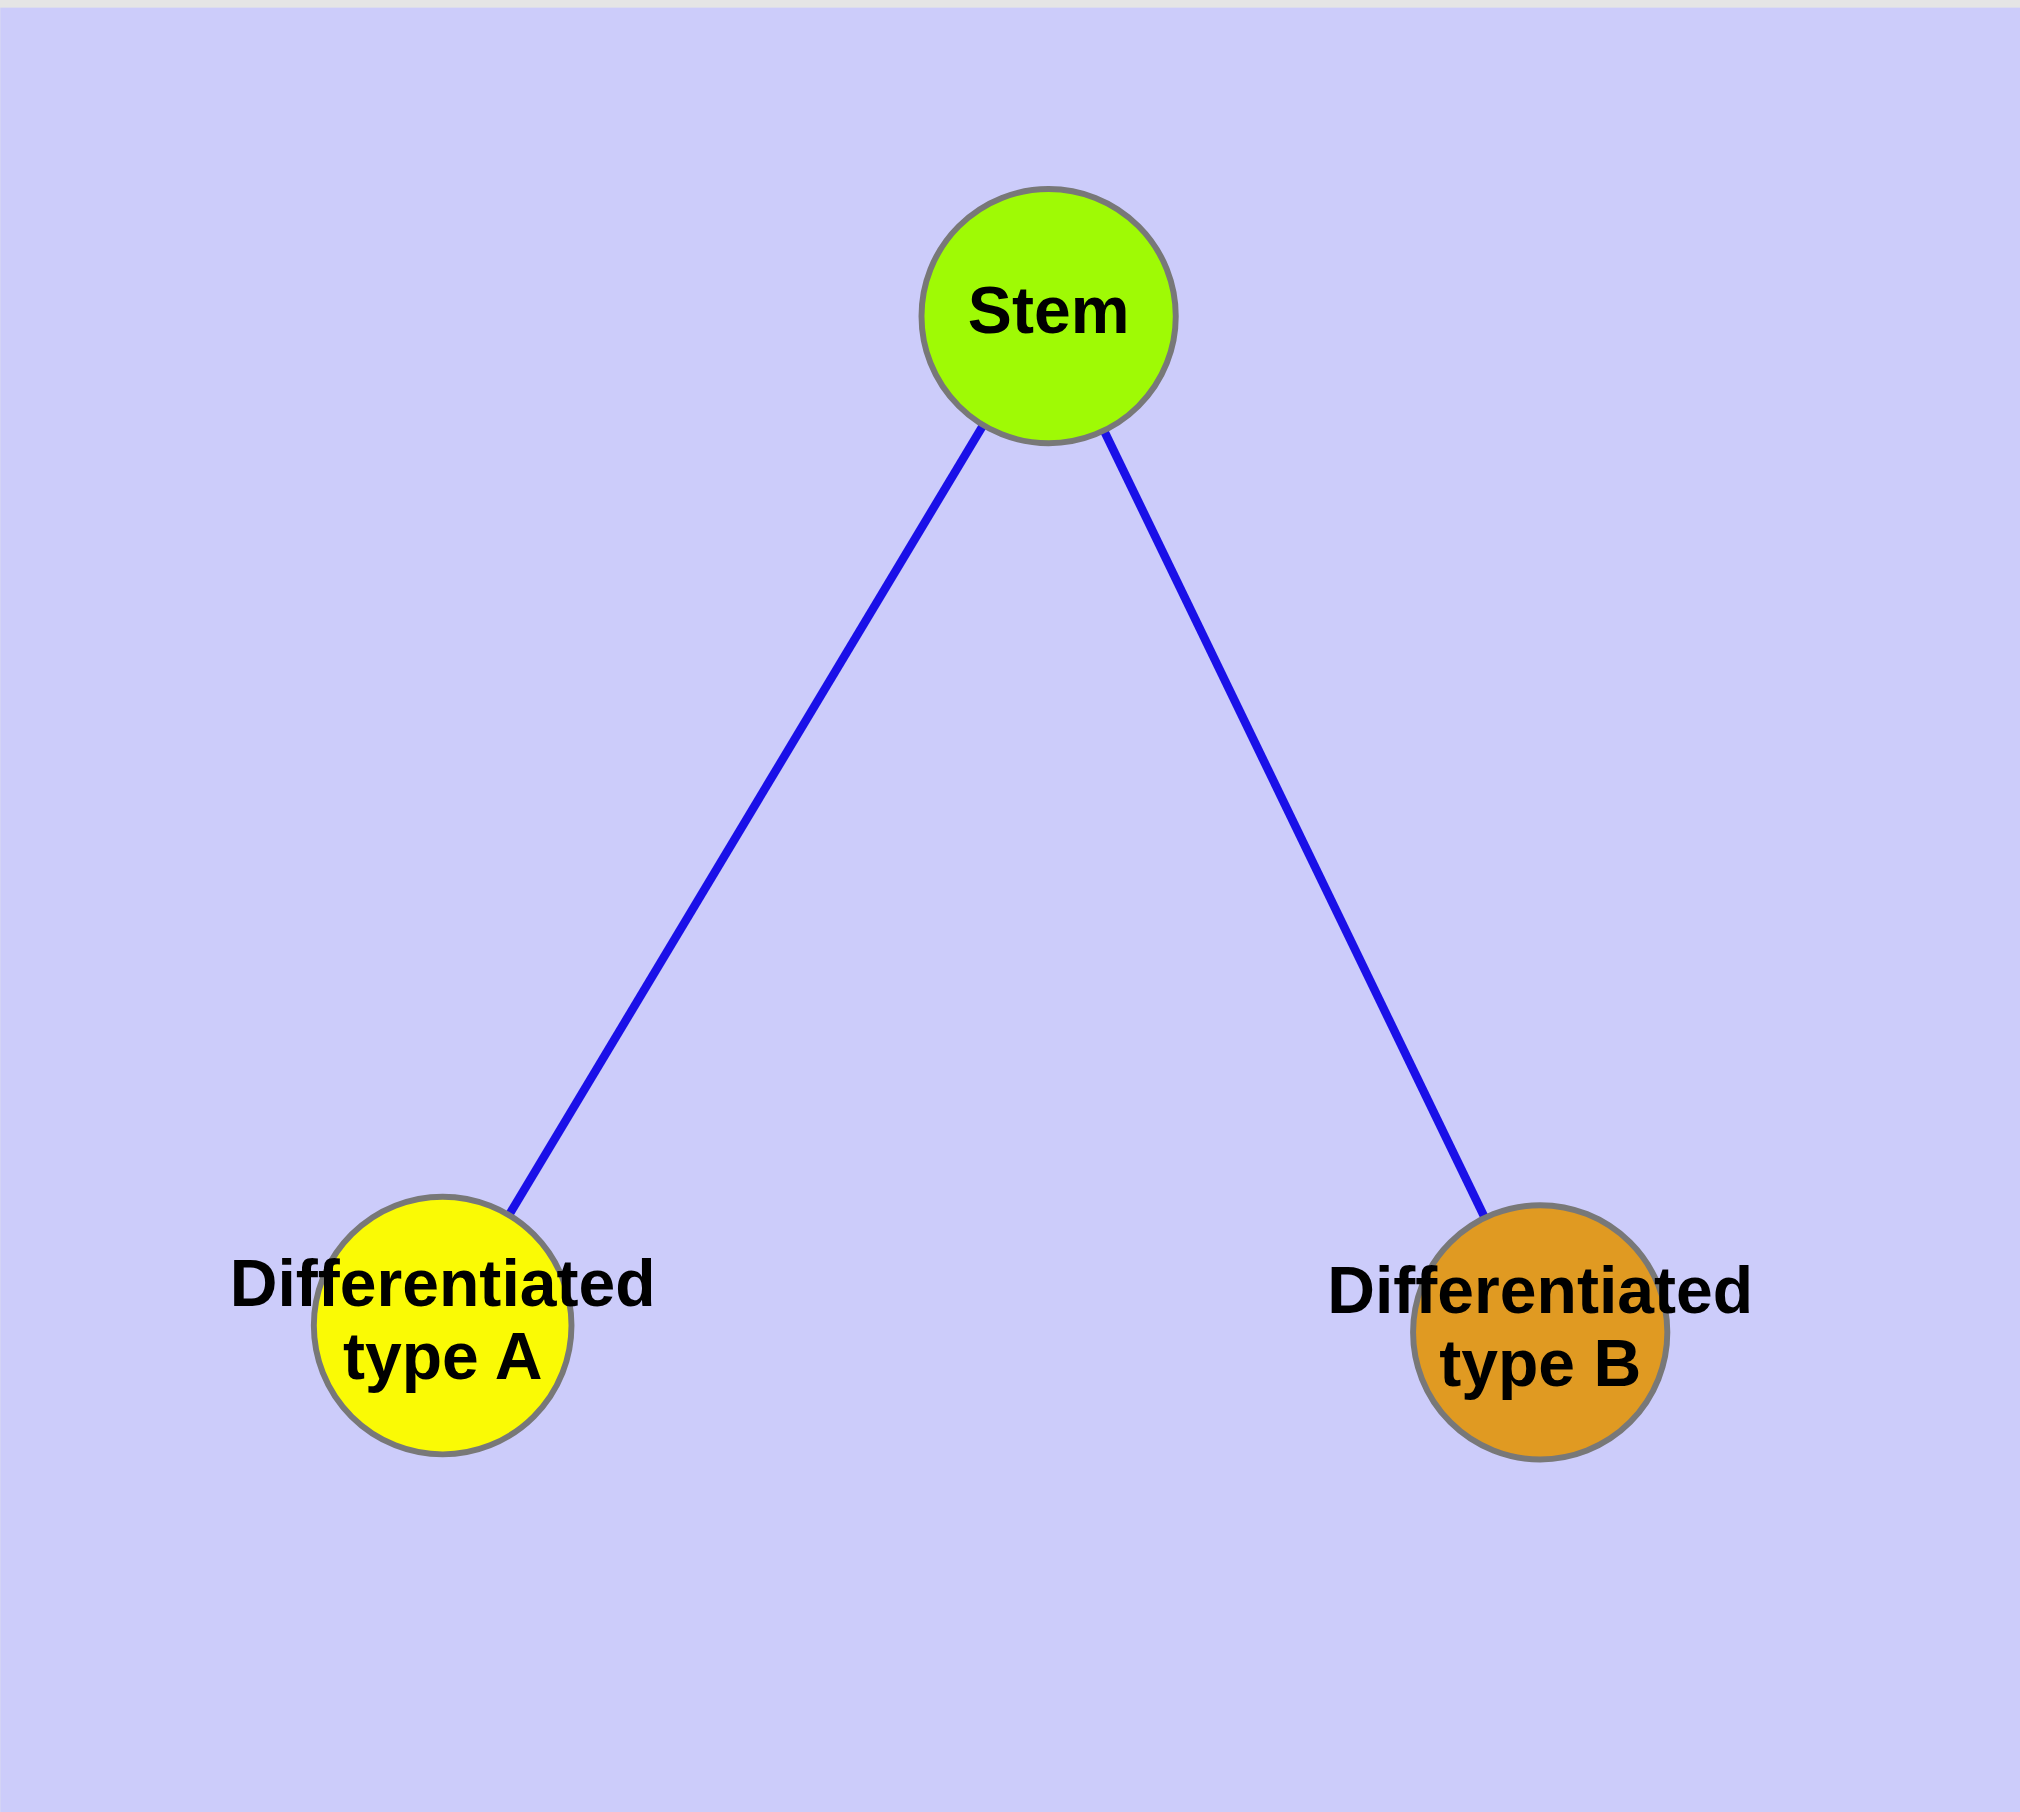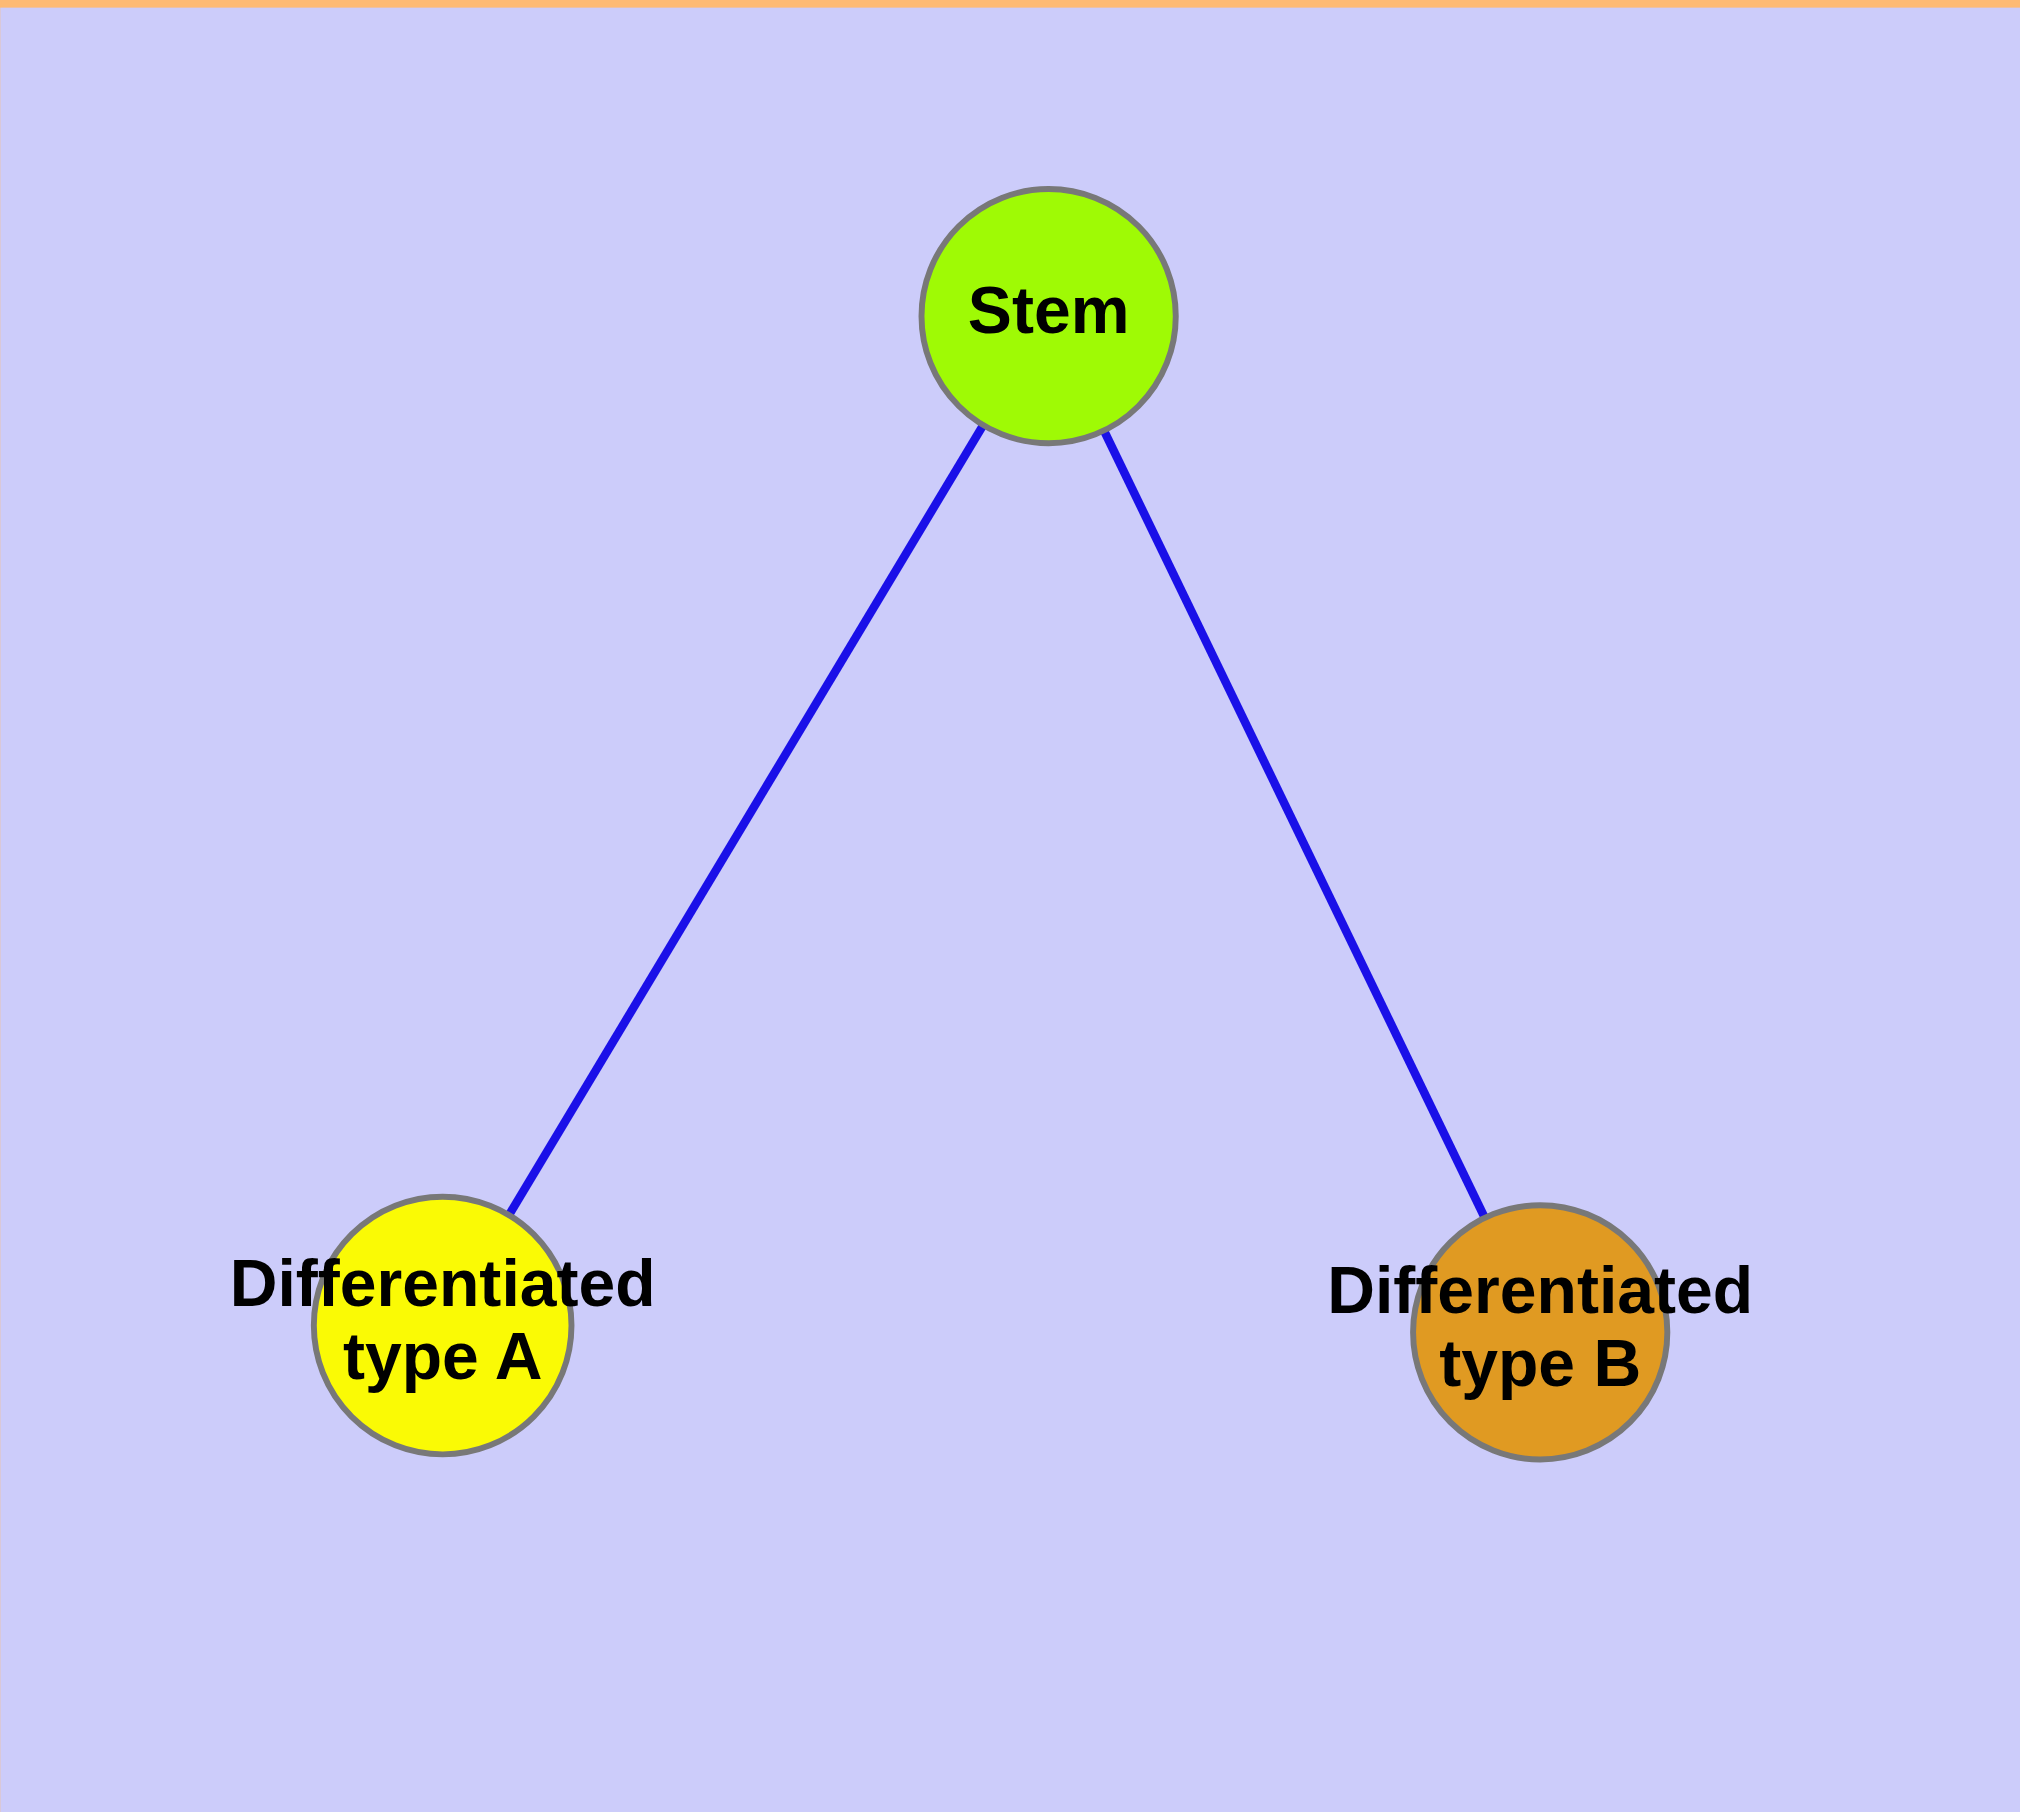--- a/index.html
+++ b/index.html
@@ -30,21 +30,21 @@
     font-family: "Liberation Sans", sans-serif;
     font-weight: bold;
     fill: #000000;
     dominant-baseline: middle;
     text-anchor: middle;
   }
 </style>
 </head>
 <body>
 
-<div id="canvas" style="width: 2021px; height: 1812px; background: #fdba74;">
+<div id="canvas" style="width: 2021px; height: 1812px; background: #e5e5e5;">
   <svg id="graph-svg" viewBox="0 0 2384 2138" xmlns="http://www.w3.org/2000/svg">
     <rect id="field-rect" x="0" y="9" width="2384" height="2129" fill="#ccccfa"></rect>
     <g id="edge-layer">
         <line x1="1159.7938800421086" y1="501.60487953824963" x2="600.2355348906632" y2="1433.6803887345736" stroke="#1a10e8" stroke-width="10" stroke-linecap="butt"></line>
         <line x1="1302.31942040252" y1="508.03100872865775" x2="1751.68057959748" y2="1436.9689912713422" stroke="#1a10e8" stroke-width="10" stroke-linecap="butt"></line>
       </g>
     <g id="node-layer">
         <g>
           <circle cx="1237" cy="373" r="150" fill="#9ffa05" stroke="#787878" stroke-width="7"></circle>
         </g>

